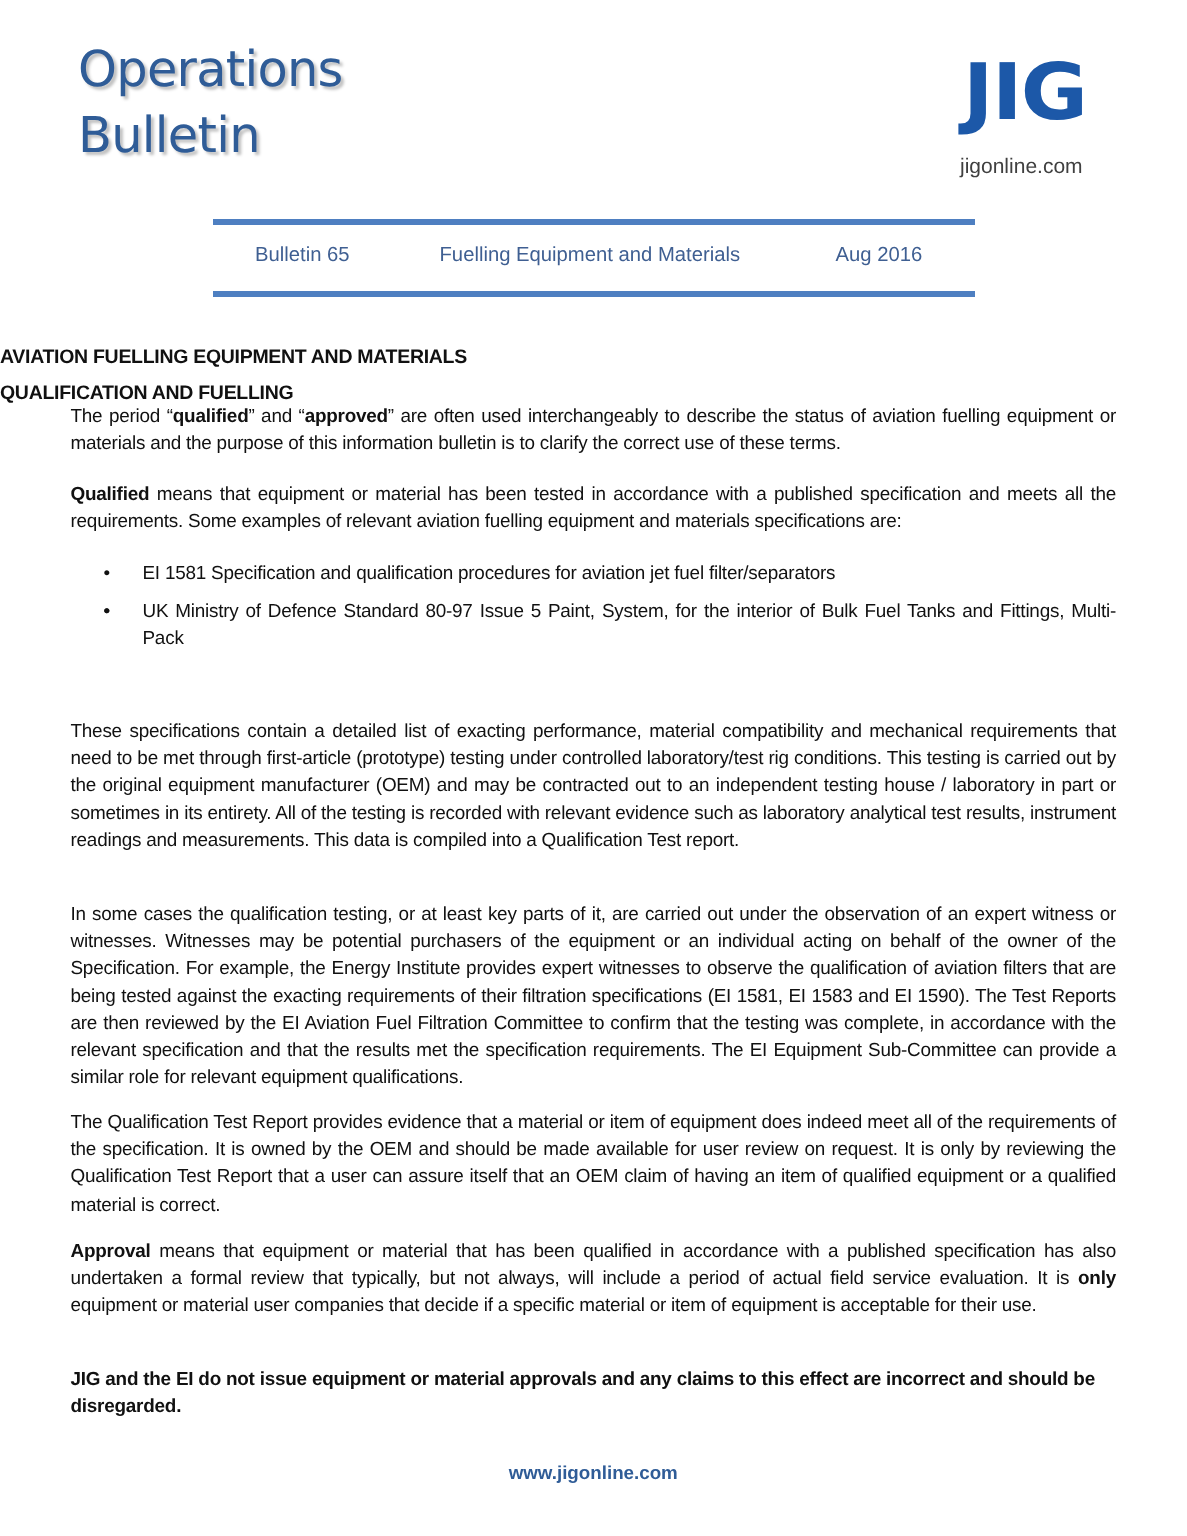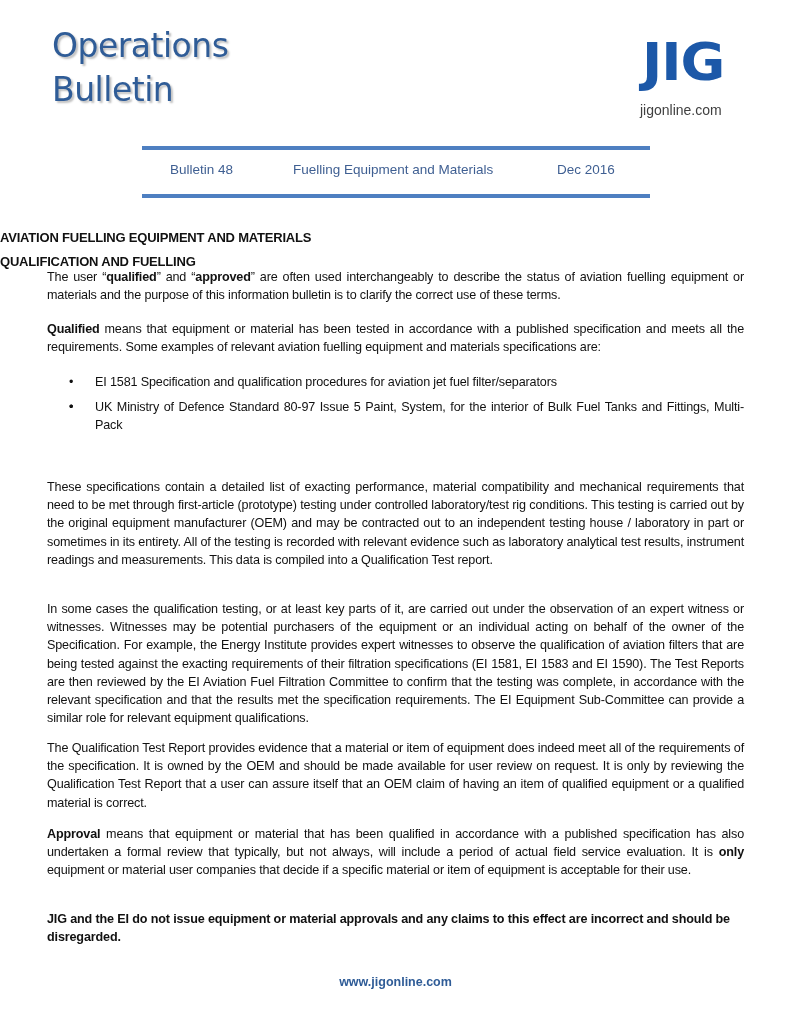--- a/index.html
+++ b/index.html
@@ -67,29 +67,29 @@
   <div>Operations</div>
   <div>Bulletin</div>
 </div>
 
 <div class="logo">
   <div class="logo-mark">JIG</div>
   <div class="logo-url">jigonline.com</div>
 </div>
 
 <div class="bar top"></div>
-<div class="meta num">Bulletin 48</div>
+<div class="meta num">Bulletin 65</div>
 <div class="meta subj">Fuelling Equipment and Materials</div>
-<div class="meta date">Dec 2016</div>
+<div class="meta date">Aug 2016</div>
 <div class="bar bot"></div>
 
 <div class="heading h1">AVIATION FUELLING EQUIPMENT AND MATERIALS</div>
 <div class="heading h2">QUALIFICATION AND FUELLING</div>
 
-<div class="para p1"><span>The user “</span><b>qualified</b><span>” and “</span><b>approved</b><span>” are often used interchangeably to describe the status of aviation fuelling equipment or materials and the purpose of this information bulletin is to clarify the correct use of these terms.</span></div>
+<div class="para p1"><span>The period “</span><b>qualified</b><span>” and “</span><b>approved</b><span>” are often used interchangeably to describe the status of aviation fuelling equipment or materials and the purpose of this information bulletin is to clarify the correct use of these terms.</span></div>
 
 <div class="para p2"><b>Qualified</b><span> means that equipment or material has been tested in accordance with a published specification and meets all the requirements.  Some examples of relevant aviation fuelling equipment and materials specifications are:</span></div>
 
 <div class="bullets">
   <div class="bullet"><span class="dot">•</span><span>EI 1581 Specification and qualification procedures for aviation jet fuel filter/separators</span></div>
   <div class="bullet"><span class="dot">•</span></div>
   <div class="bullet"><span class="dot">•</span><span>UK Ministry of Defence Standard 80-97 Issue 5 Paint, System, for the interior of Bulk Fuel Tanks and Fittings, Multi-Pack</span></div>
 </div>
 
 <div class="para p3">These specifications contain a detailed list of exacting performance, material compatibility and mechanical requirements that need to be met through first-article (prototype) testing under controlled laboratory/test rig conditions.  This testing is carried out by the original equipment manufacturer (OEM) and may be contracted out to an independent testing house / laboratory in part or sometimes in its entirety.  All of the testing is recorded with relevant evidence such as laboratory analytical test results, instrument readings and measurements.  This data is compiled into a Qualification Test report.</div>

